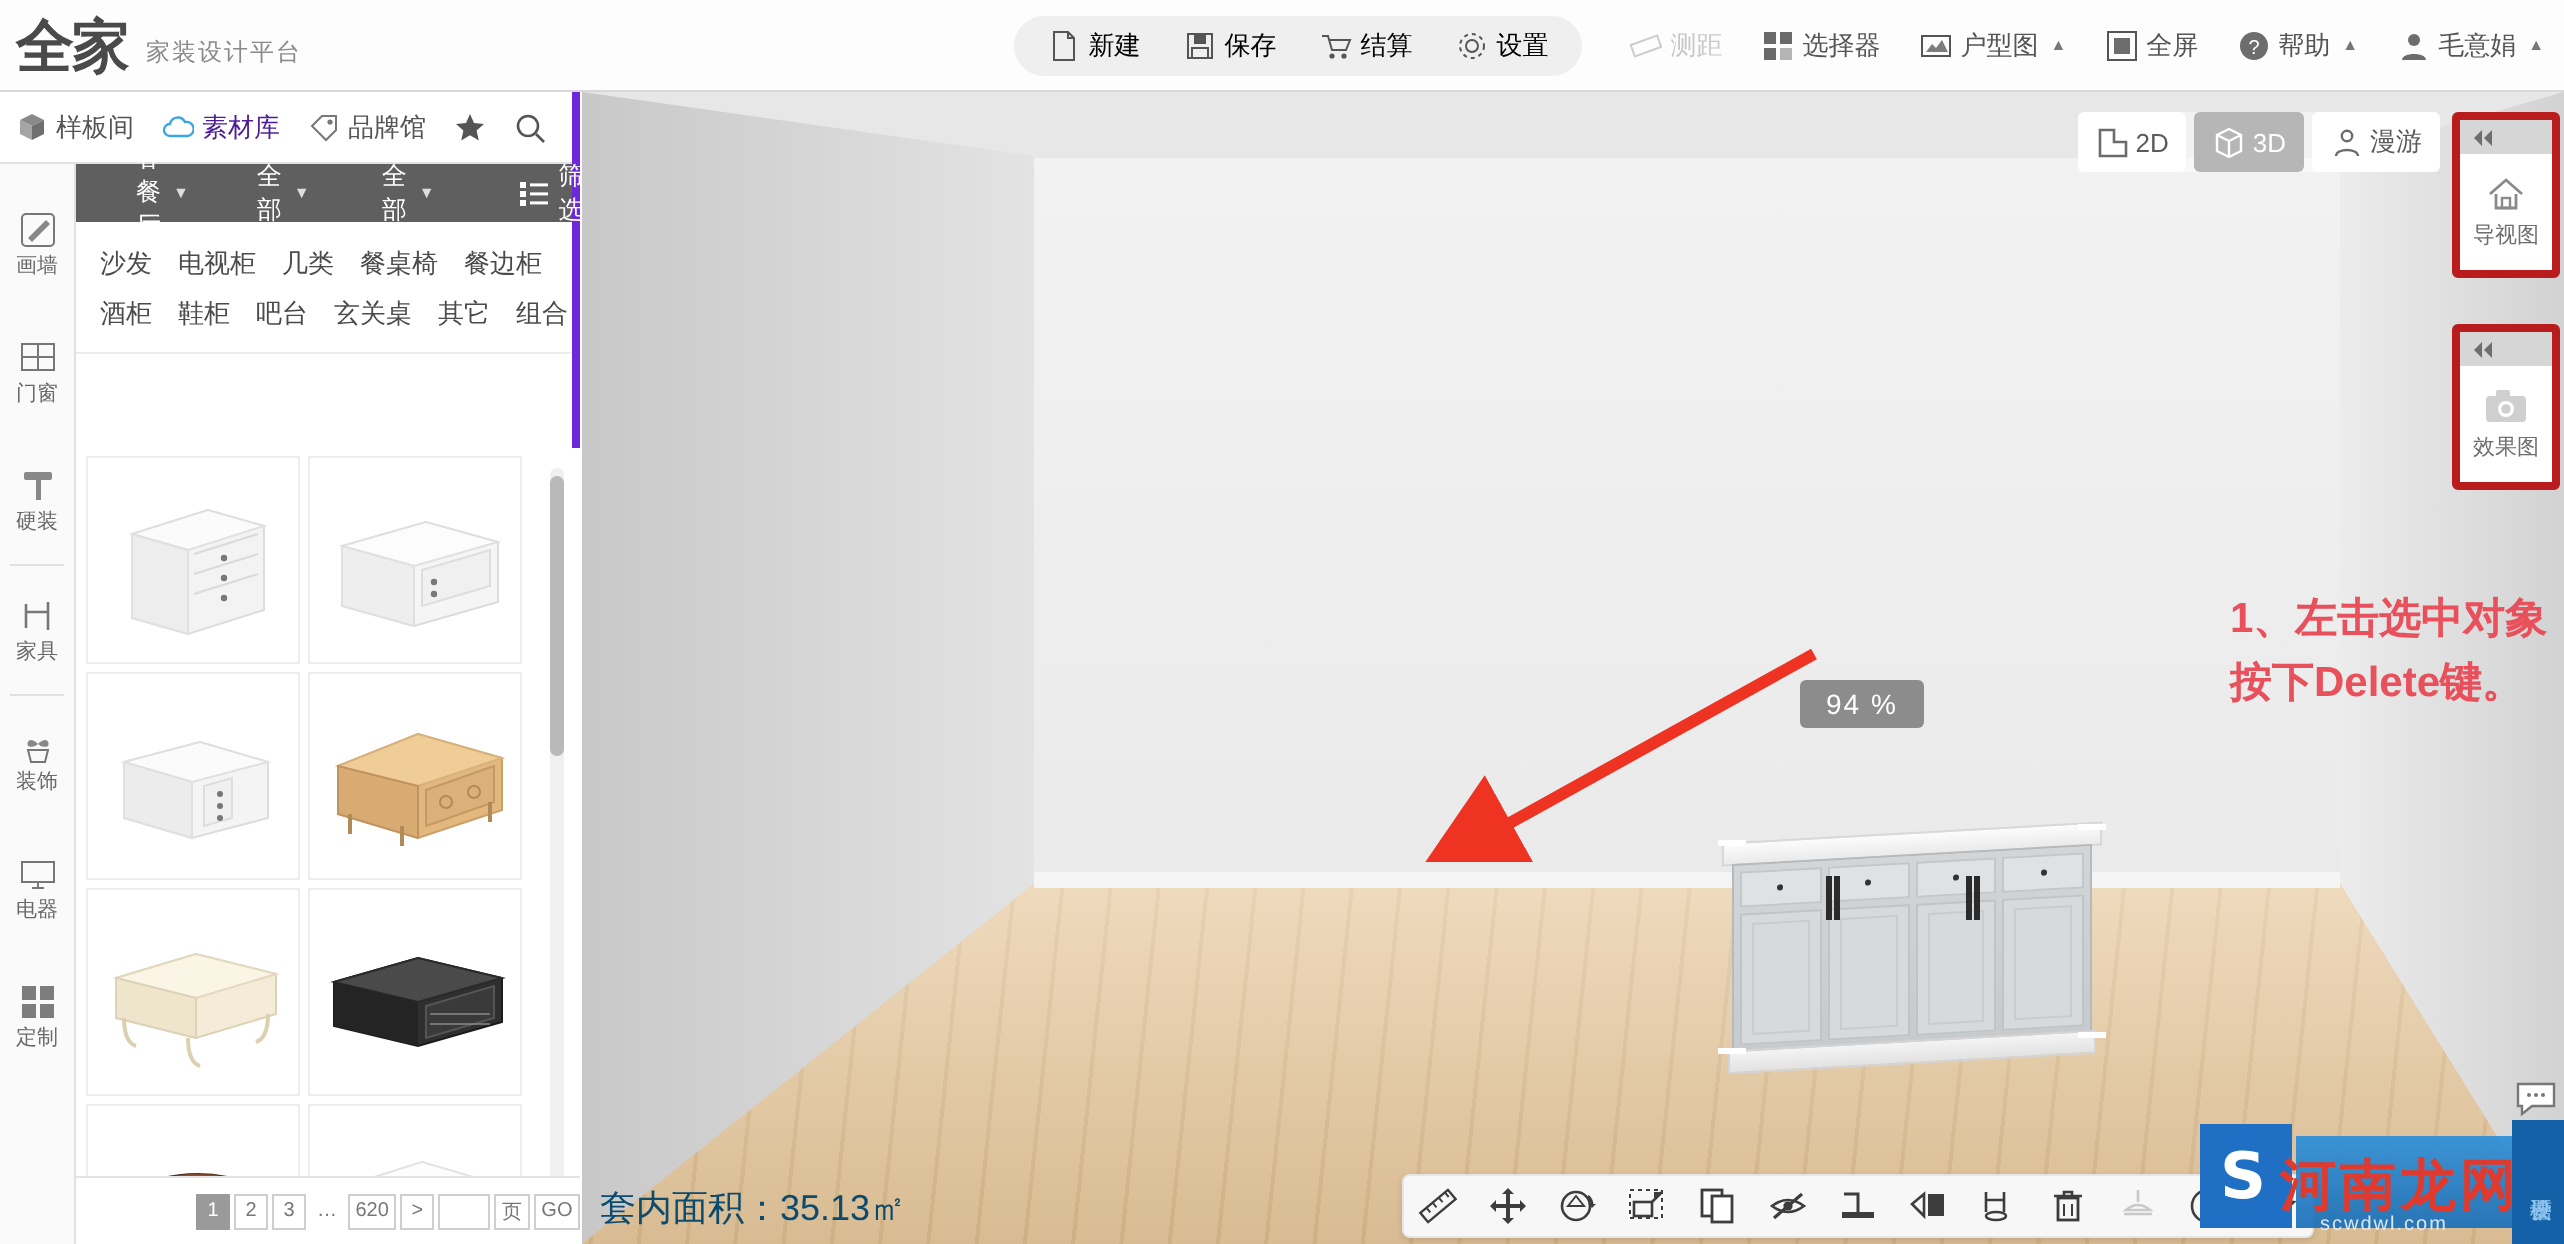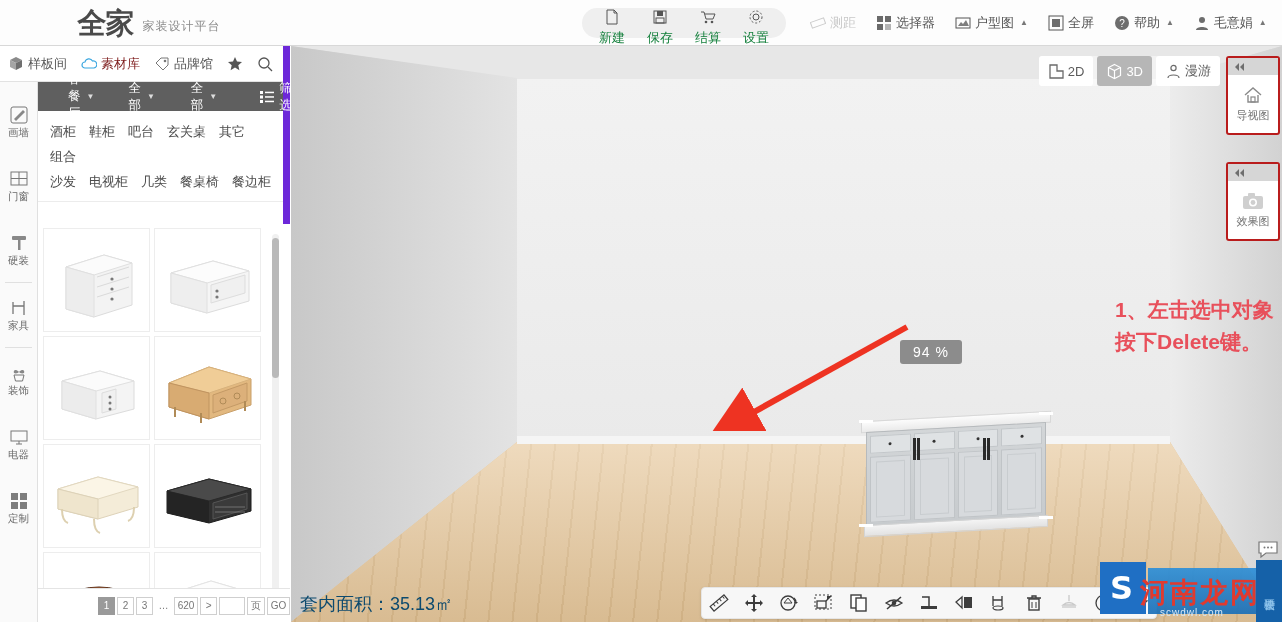--- a/index.html
+++ b/index.html
@@ -3,42 +3,42 @@
 <meta charset="utf-8">
 <style>
   * { box-sizing: border-box; margin:0; padding:0; }
   html,body { width:1282px; height:622px; overflow:hidden;
     font-family:"Liberation Sans","DejaVu Sans",sans-serif; }
   body { background:#fff; position:relative; }
 
   
   .topbar { position:absolute; left:0; top:0; width:1282px; height:46px;
     background:#fdfdfd; border-bottom:1px solid #d8d8d8; display:flex; align-items:center; }
-  .logo-wrap { display:flex; align-items:flex-end; gap:9px; padding-left:8px; width:290px;justify-content:center; }
+  .logo-wrap { display:flex; align-items:flex-end; gap:9px; padding-left:8px; width:290px; }
   .logo-mark { font-size:29px; font-weight:bold; color:#4a4a4a; letter-spacing:-1px;
      line-height:30px; font-family:"DejaVu Sans",sans-serif; }
   .logo-sub { font-size:12px; color:#8a8a8a; padding-bottom:3px; letter-spacing:1px;}
 
   .tb-group { display:flex; align-items:center; background:#efefef; border-radius:18px;
       height:30px; padding:0 6px; }
   .tb-btn { display:flex; align-items:center; gap:4px; padding:0 11px; height:28px;
-      font-size:13px; color:#15803d; cursor:pointer; white-space:nowrap;flex-direction:column; }
+      font-size:13px; color:#000000; cursor:pointer; white-space:nowrap; }
   .tb-plain { display:flex; align-items:center; gap:4px; padding:0 10px; height:30px;
       font-size:13px; color:#555; cursor:pointer; white-space:nowrap; }
   .tb-plain.dim { color:#c8c8c8; }
   .ic { width:16px; height:16px; display:inline-block; flex:none; }
   .caret { font-size:8px; color:#777; margin-left:2px; }
 
   
   .leftcol { position:absolute; left:0; top:46px; width:290px; height:576px; background:#fff;
-      border-right:7px solid #6d28d9; }
+      border-right:4px solid #6d28d9; }
   .lib-tabs { height:36px; display:flex; align-items:center; gap:14px; padding-left:8px;
       border-bottom:1px solid #e2e2e2; background:#fff;}
   .lib-tab { display:flex; align-items:center; gap:4px; font-size:13px; color:#555; cursor:pointer; }
-  .lib-tab.active { color:#7f1d1d;justify-content:space-between; }
+  .lib-tab.active { color:#4c1d95;justify-content:space-between; }
   .filterbar { height:29px; background:#5f5f5f; display:flex; align-items:center; color:#fff;
       font-size:12.5px; }
   .fb-item { display:flex; align-items:center; gap:4px; cursor:pointer; padding:0 6px;}
   .fb-item .caret { color:#ddd; }
   .catbox { padding:8px 0 7px 12px; border-bottom:1px solid #ececec; margin-left:38px; }
   .cat-row { display:flex; flex-wrap:wrap; gap:0 13px; }
   .cat { font-size:13px; color:#4b4b4b; cursor:pointer; line-height:25px; }
 
   
   .rail { position:absolute; left:0; top:82px; width:38px; height:540px; background:#fafafa;
@@ -96,21 +96,21 @@
   .viewtoggle { position:absolute; right:62px; top:10px; display:flex; gap:4px;
       background:rgba(255,255,255,.45); border-radius:4px; }
   .vt { display:flex; align-items:center; gap:3px; height:30px; padding:0 9px; font-size:17px;
       color:#5b5b5b; background:#fff; border-radius:3px; cursor:pointer; }
   .vt.active { background:#b6b6b6; color:#fff; }
   .vt .ic { width:17px; height:17px;}
   .vt-lbl { font-size:13px; }
   .vt-lbl.sm { font-size:13px; }
 
   
-  .dock { position:absolute; right:2px; width:54px; background:#fff; border:2px solid #b91c1c;
+  .dock { position:absolute; right:2px; width:54px; background:#fff; border:4px solid #b91c1c;
       border-radius:3px; }
   .dock-hd { height:17px; background:#d6d6d6; display:flex; align-items:center;
       justify-content:flex-start; padding-left:5px; cursor:pointer; }
   .dock-bd { height:58px; display:flex; flex-direction:column; align-items:center;
       justify-content:center; gap:3px; color:#6f6f6f; font-size:11px; cursor:pointer;}
 
   
   .zbadge { position:absolute; left:609px; top:294px; background:#8c8c8c; color:#fff;
      font-size:14px; padding:4px 13px; border-radius:3px; letter-spacing:1px;}
 
@@ -317,33 +317,33 @@
             <rect x="6" y="7.2" width="9" height="1.5" fill="#fff"></rect>
             <rect x="1" y="11" width="3" height="3" fill="#fff"></rect>
             <rect x="6" y="11.7" width="9" height="1.5" fill="#fff"></rect>
           </svg></span>
       <span>筛选</span>
     </div>
   </div>
 
   <div class="catbox">
     <div class="cat-row">
+      <span class="cat">沙发</span>
+      <span class="cat">电视柜</span>
+      <span class="cat">几类</span>
+      <span class="cat">餐桌椅</span>
+      <span class="cat">餐边柜</span>
+    </div>
+    <div class="cat-row">
       <span class="cat">酒柜</span>
       <span class="cat">鞋柜</span>
       <span class="cat">吧台</span>
       <span class="cat">玄关桌</span>
       <span class="cat">其它</span>
       <span class="cat">组合</span>
-    </div>
-    <div class="cat-row">
-      <span class="cat">沙发</span>
-      <span class="cat">电视柜</span>
-      <span class="cat">几类</span>
-      <span class="cat">餐桌椅</span>
-      <span class="cat">餐边柜</span>
     </div>
   </div>
 
   <div class="grid">
     <div class="grid-inner">
 
       <div class="cell" title="白色四抽斗柜">
         <svg viewBox="0 0 107 104" width="107" height="104">
             <g>
               <path d="M22 38 L60 26 L88 34 L88 76 L50 88 L22 80 Z" fill="#f3f3f3" stroke="#dcdcdc"></path>

